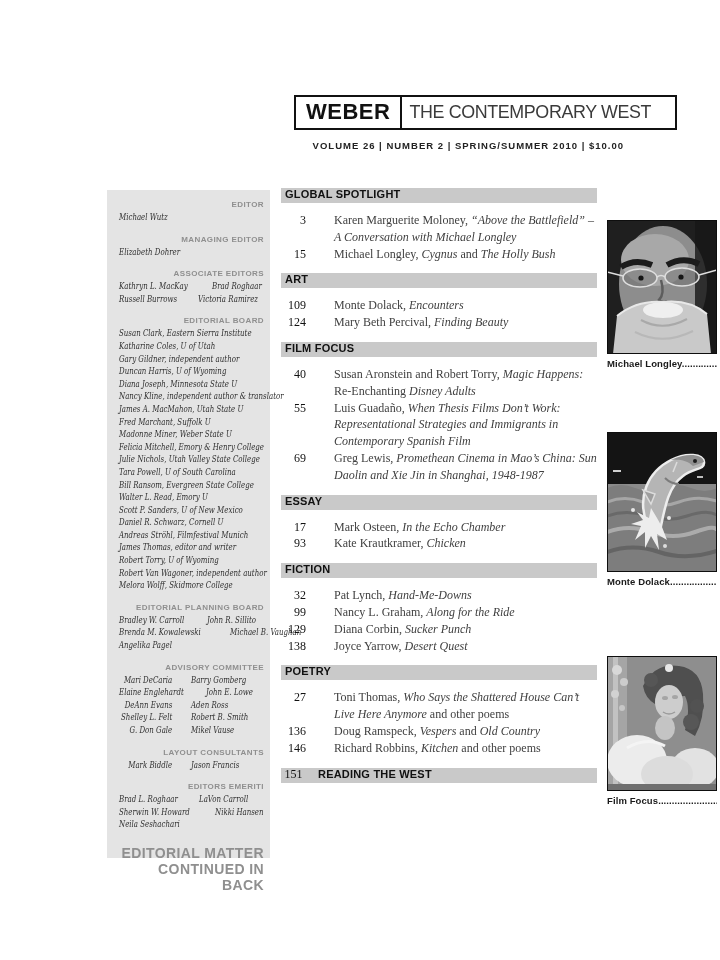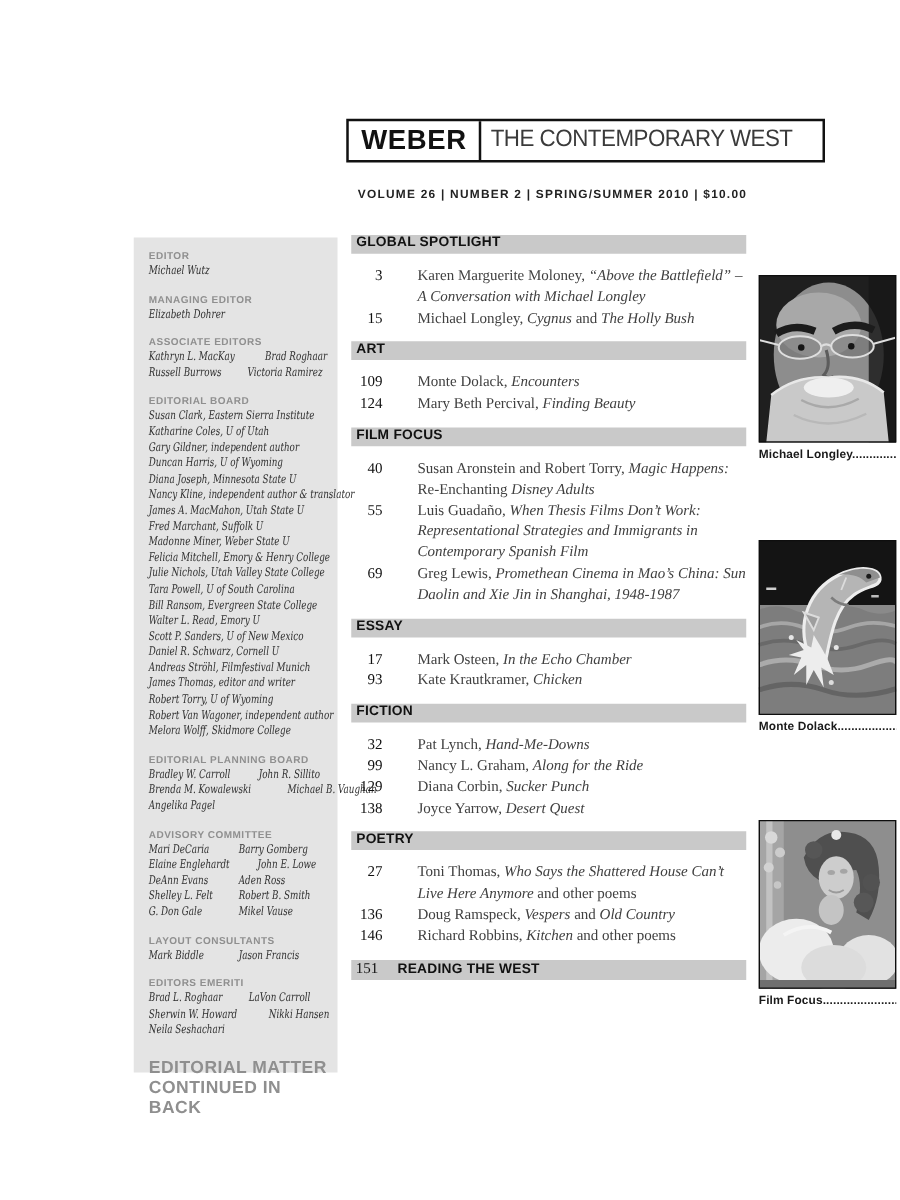--- a/index.html
+++ b/index.html
@@ -1,32 +1,32 @@
 <!DOCTYPE html>
 <html><head>
 <meta charset="utf-8">
 <style>
   html,body{margin:0;padding:0;background:#ffffff;}
   .page{position:relative;width:720px;height:960px;background:#fff;overflow:hidden;
         font-family:"Liberation Serif",serif;color:#111;}
 
   
-  .masthead{position:absolute;left:277px;top:95px;width:330px;text-align:center;}
+  .masthead{position:absolute;left:294px;top:95px;width:330px;text-align:right;}
   .mast-box{display:inline-flex;align-items:stretch;border:2px solid #111;background:#fff;}
   .brand{font-family:"Liberation Sans",sans-serif;font-weight:bold;font-size:22px;
          letter-spacing:.5px;padding:2px 10px 3px;color:#111;border-right:2px solid #111;}
   .tagline{font-family:"Liberation Sans",sans-serif;font-weight:400;font-size:19px;
            letter-spacing:-.4px;color:#3a3a3a;padding:4px 8px 3px;white-space:nowrap;
            transform:scaleX(.94);transform-origin:0 50%;}
-  .issue-line{margin-top:20px;font-family:"Liberation Sans",sans-serif;font-weight:bold;
+  .issue-line{margin-top:10px;font-family:"Liberation Sans",sans-serif;font-weight:bold;
               font-size:9.5px;letter-spacing:1px;color:#222;white-space:nowrap;}
 
   
   .sidebar{position:absolute;left:107px;top:190px;width:163px;height:668px;
-           background:#e4e4e4;box-sizing:border-box;padding:10px 6px 8px 12px;}
+           background:#e4e4e4;box-sizing:border-box;padding:10px 6px 8px 12px;text-align:right;}
   .sb-heading{font-family:"Liberation Sans",sans-serif;font-weight:bold;font-size:8px;
               letter-spacing:.4px;color:#8f8f8f;margin:11px 0 2px;}
   .sb-section:first-child .sb-heading{margin-top:0;}
   .sb-row{display:flex;height:12.6px;}
   .sb-cell{font-family:"DejaVu Serif",serif;font-style:italic;font-size:9.5px;
            line-height:12.6px;color:#2e2e2e;white-space:nowrap;
            transform:scaleX(.74);transform-origin:0 50%;}
   .sb-col1{flex:0 0 72px;}
   .sb-footer{font-family:"Liberation Sans",sans-serif;font-weight:bold;font-size:14px;
              letter-spacing:.4px;color:#8f8f8f;margin-top:14px;}

